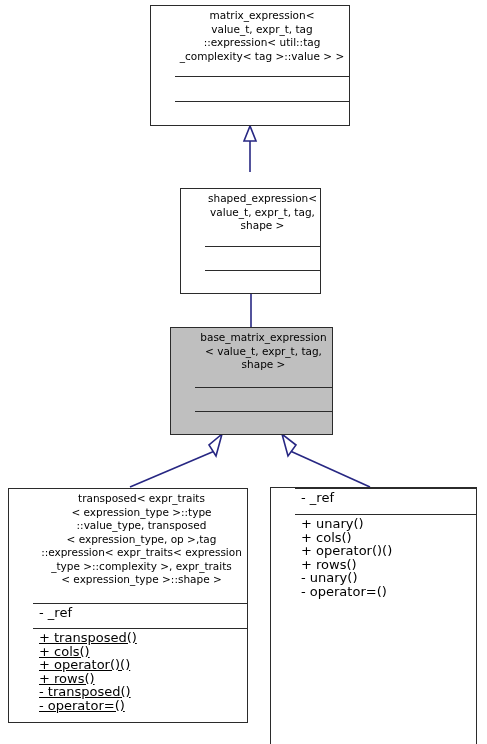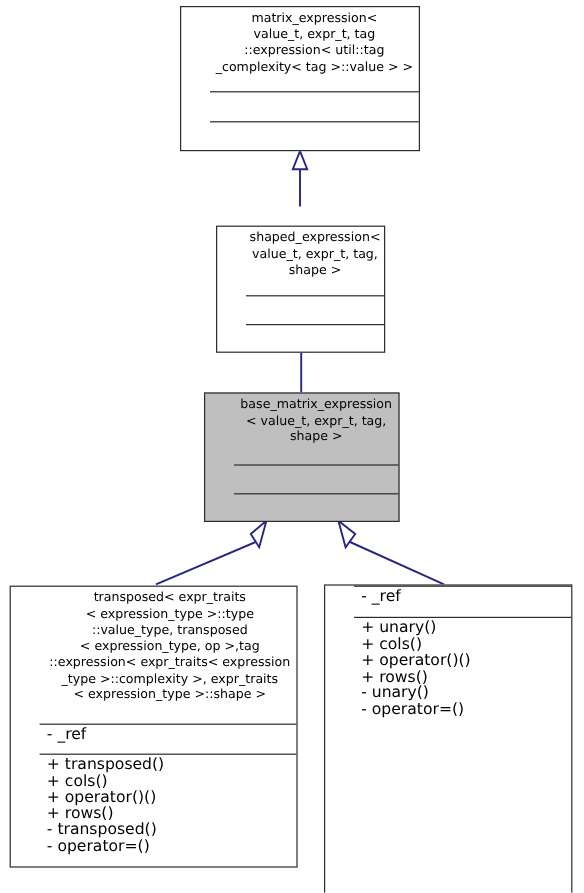--- a/index.html
+++ b/index.html
@@ -119,21 +119,21 @@
 
   <div class="uml-class" style="left:8px; top:488px; width:240px; height:235px;">
     <div class="cls-title leftal" style="height:114px;">transposed&lt; expr_traits
 &lt; expression_type &gt;::type
 ::value_type, transposed
 &lt; expression_type, op &gt;,tag
 ::expression&lt; expr_traits&lt; expression
 _type &gt;::complexity &gt;, expr_traits
     &lt; expression_type &gt;::shape &gt;</div>
     <div class="cls-attrs" style="height:25px;">- _ref</div>
-    <div class="cls-ops" style="height:72px;">+ transposed()
+    <div class="cls-ops" style="height:72px;text-decoration:underline;">+ transposed()
 + cols()
 + operator()()
 + rows()
 - transposed()
 - operator=()</div>
   </div>
 
   <div class="uml-class" style="left:270px; top:487px; width:207px; height:260px;">
     <div class="cls-attrs" style="height:26px;">- _ref</div>
     <div class="cls-ops" style="height:105px;">+ unary()

